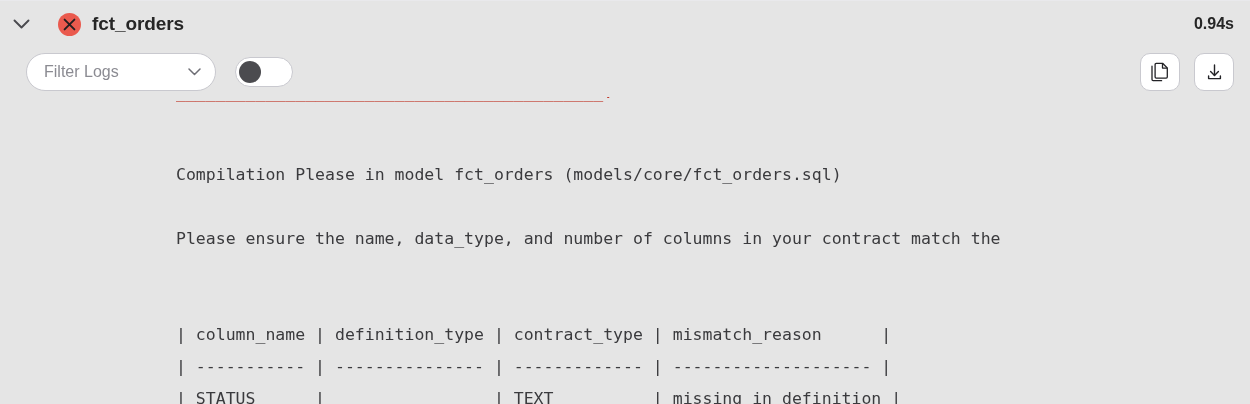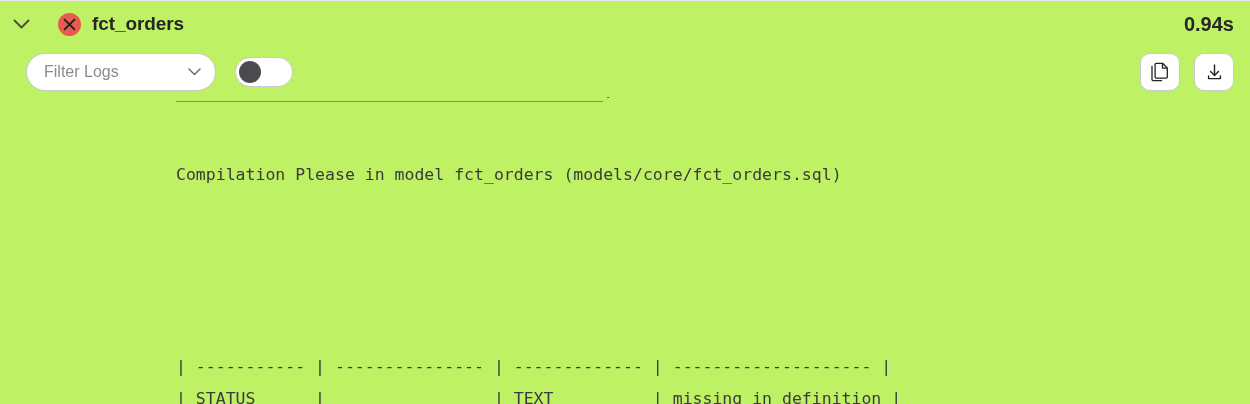--- a/index.html
+++ b/index.html
@@ -9,21 +9,21 @@
     height: 404px;
     background: #ffffff;
     font-family: "Liberation Sans", sans-serif;
     overflow: hidden;
   }
 
   #app {
     position: relative;
     width: 1250px;
     height: 404px;
-    background: #bef264;
+    background: #e5e5e5;
     border-top: 1px solid #e9e9ec;
     overflow: hidden;
   }
 
   
   .header-row {
     display: flex;
     align-items: center;
     height: 46px;
     padding: 0 16px 0 6px;
@@ -58,21 +58,21 @@
     font-weight: 700;
     color: #262626;
     letter-spacing: -0.1px;
     margin-left: 11px;
     white-space: nowrap;
   }
 
   .spacer { flex: 1 1 auto; }
 
   .duration {
-    font-size: 20px;
+    font-size: 16px;
     font-weight: 700;
     color: #262626;
     white-space: nowrap;
   }
 
   
   .toolbar-row {
     display: flex;
     align-items: center;
     height: 50px;
@@ -247,22 +247,28 @@
 
   <div class="log-body">
 
     <div class="clipped-line">___________________________________________.</div>
 
     <div class="log-line" style="top:30px">
       <span class="msg">Compilation Please in model fct_orders (models/core/fct_orders.sql)</span>
     </div>
 
 
-
-
+    <div class="log-line" style="top:94px">
+      <span class="msg">Please ensure the name, data_type, and number of columns in your contract match the</span>
+    </div>
+
+
+    <div class="log-line" style="top:190px">
+      <span class="tbl">| column_name | definition_type | contract_type | mismatch_reason      |</span>
+    </div>
 
     <div class="log-line" style="top:222px">
       <span class="tbl">| ----------- | --------------- | ------------- | -------------------- |</span>
     </div>
 
     <div class="log-line" style="top:254px">
       <span class="tbl">| STATUS      |                 | TEXT          | missing in definition |</span>
     </div>
 
   </div>

